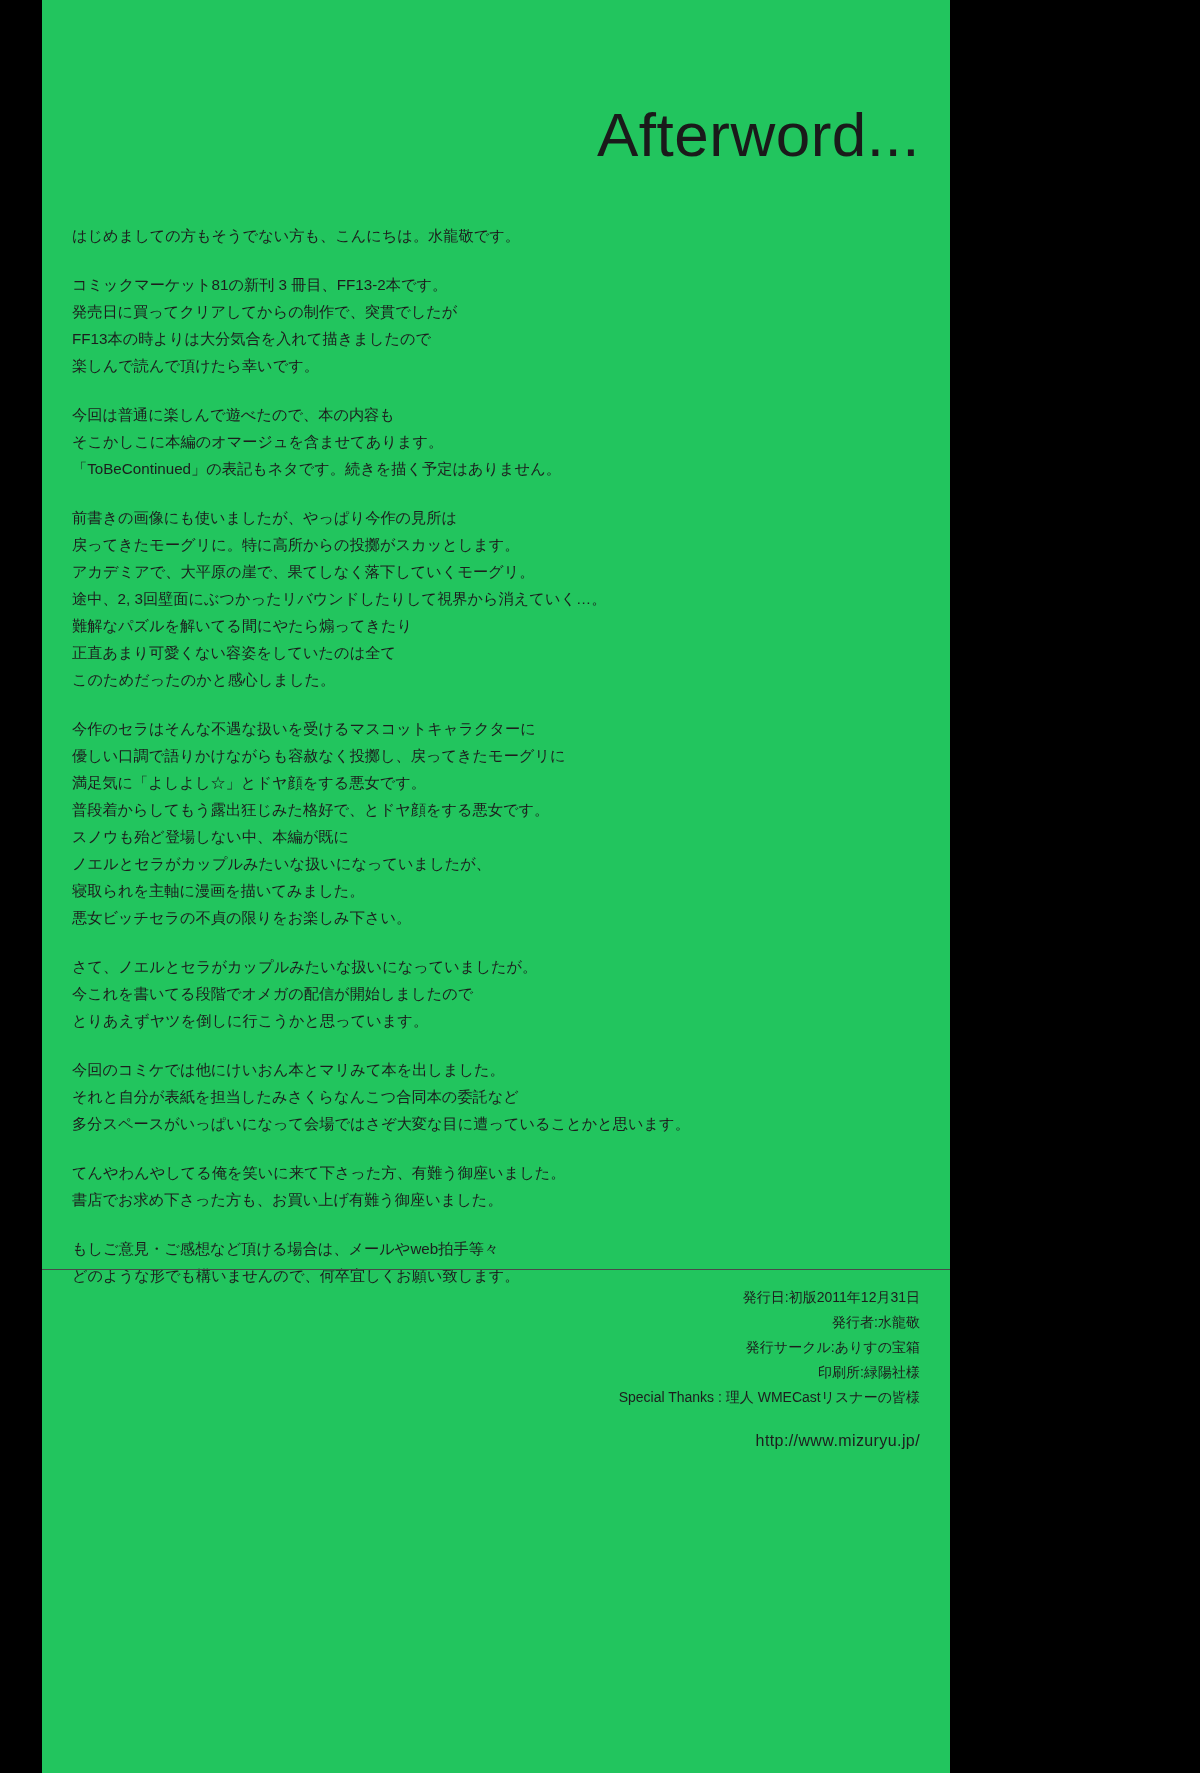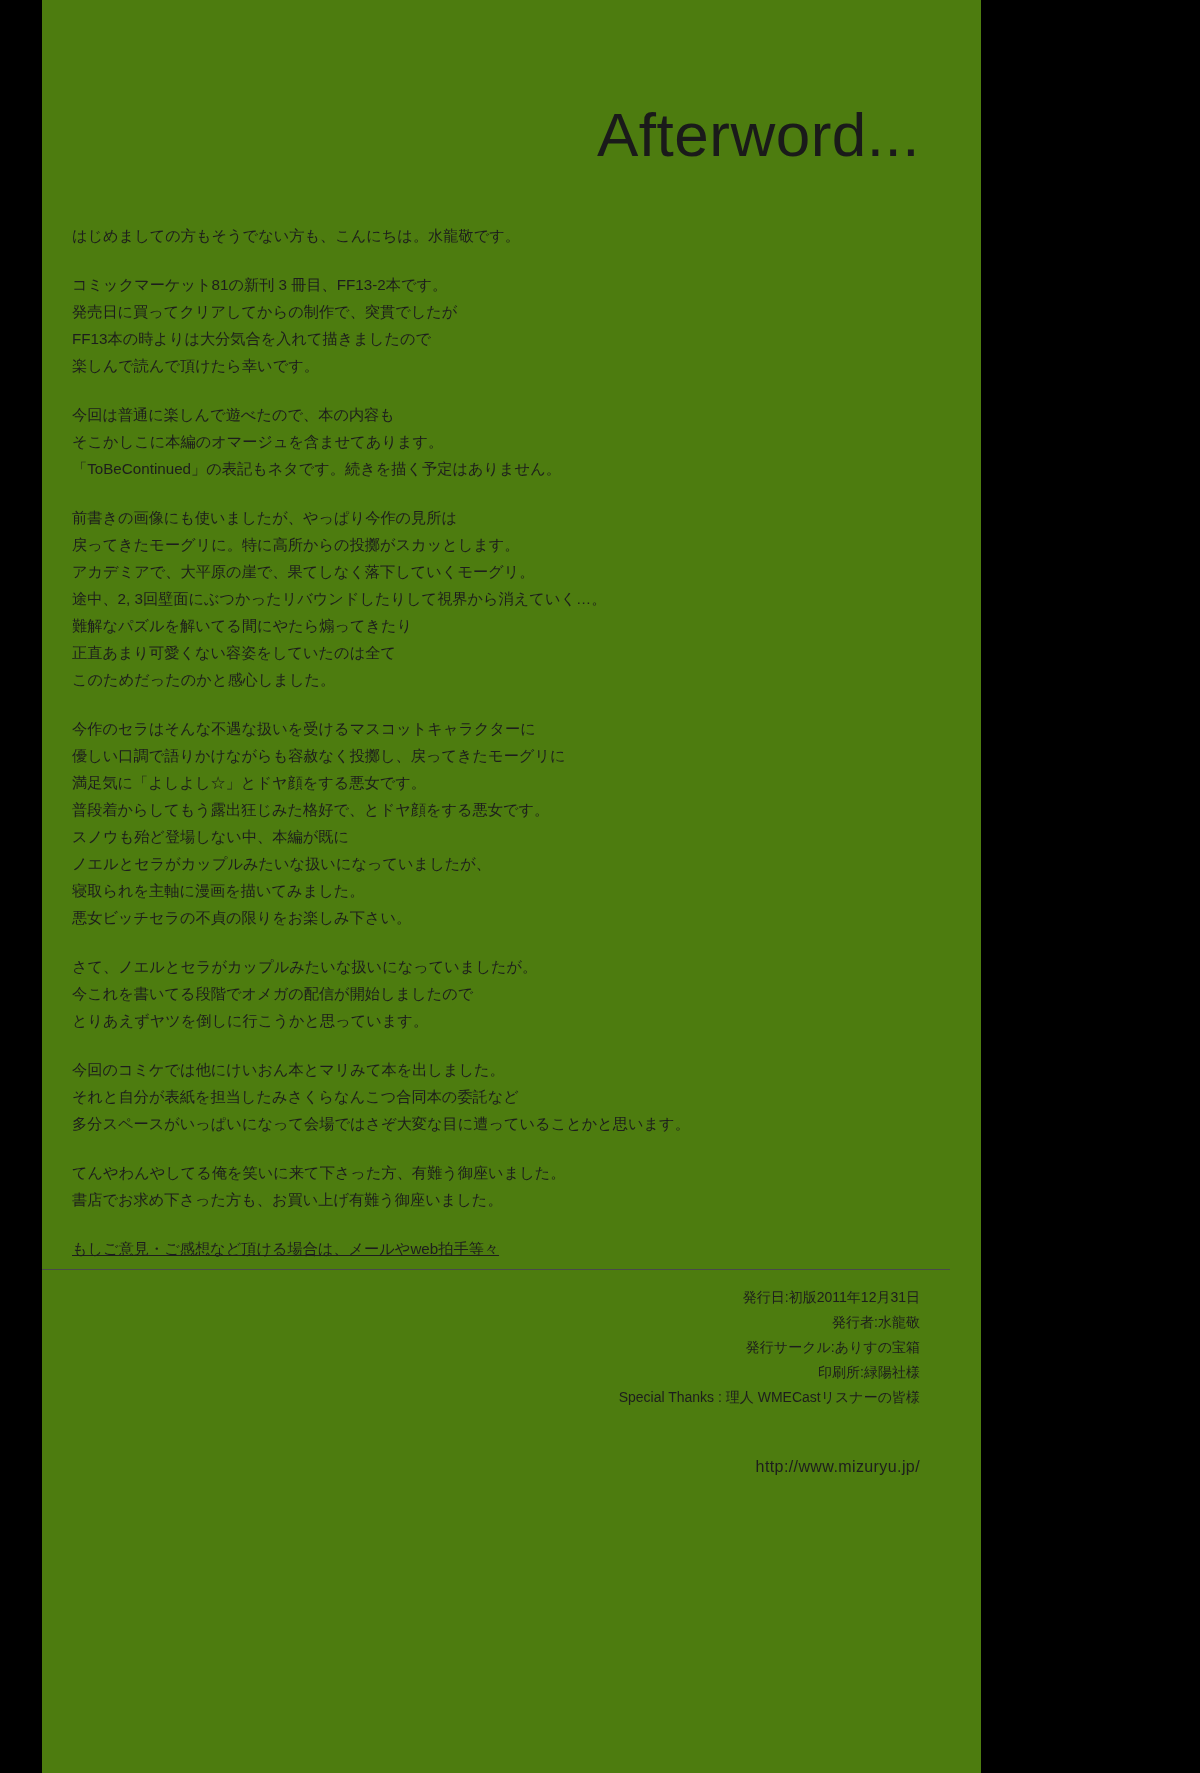--- a/index.html
+++ b/index.html
@@ -12,22 +12,21 @@
     background: #000000;
     font-family: "Liberation Sans", sans-serif;
     overflow: hidden;
   }
   .page {
     position: absolute;
     left: 42px;
     top: 0;
     width: 908px;
     height: 1773px;
-    background: #4d7c0f;
-    padding-left: 31px;
+    background: #22c55e;
   }
   .page-inner {
     position: absolute;
     left: 0;
     top: 0;
     width: 908px;
     height: 1773px;
     box-sizing: border-box;
     padding: 0 30px;
   }
@@ -50,21 +49,20 @@
     width: 848px;
     color: #1d1d1d;
     font-size: 15.2px;
     line-height: 27px;
   }
   .para {
     margin: 0 0 22px 0;
   }
   .para:last-child {
     margin-bottom: 7px;
-    text-decoration: underline;
   }
   .para .ln {
     display: block;
     white-space: nowrap;
   }
   .rule {
     position: absolute;
     left: 0;
     top: 1269px;
     width: 908px;
@@ -88,21 +86,20 @@
   .url {
     position: absolute;
     right: 30px;
     top: 1432px;
     width: 848px;
     text-align: right;
     color: #1d1d1d;
     font-size: 16px;
     letter-spacing: 0.4px;
     white-space: nowrap;
-    margin-top: 26px;
   }
 </style>
 </head>
 <body>
 
 <div class="page">
   <div class="page-inner">
 
     <div class="title">Afterword...</div>
 
@@ -149,20 +146,21 @@
         <span class="ln">今回のコミケでは他にけいおん本とマリみて本を出しました。</span>
         <span class="ln">それと自分が表紙を担当したみさくらなんこつ合同本の委託など</span>
         <span class="ln">多分スペースがいっぱいになって会場ではさぞ大変な目に遭っていることかと思います。</span>
       </p>
       <p class="para">
         <span class="ln">てんやわんやしてる俺を笑いに来て下さった方、有難う御座いました。</span>
         <span class="ln">書店でお求め下さった方も、お買い上げ有難う御座いました。</span>
       </p>
       <p class="para">
         <span class="ln">もしご意見・ご感想など頂ける場合は、メールやweb拍手等々</span>
+        <span class="ln">どのような形でも構いませんので、何卒宜しくお願い致します。</span>
       </p>
     </div>
 
     <div class="rule"></div>
 
     <div class="colophon">
       <span class="ln">発行日:初版2011年12月31日</span>
       <span class="ln">発行者:水龍敬</span>
       <span class="ln">発行サークル:ありすの宝箱</span>
       <span class="ln">印刷所:緑陽社様</span>

